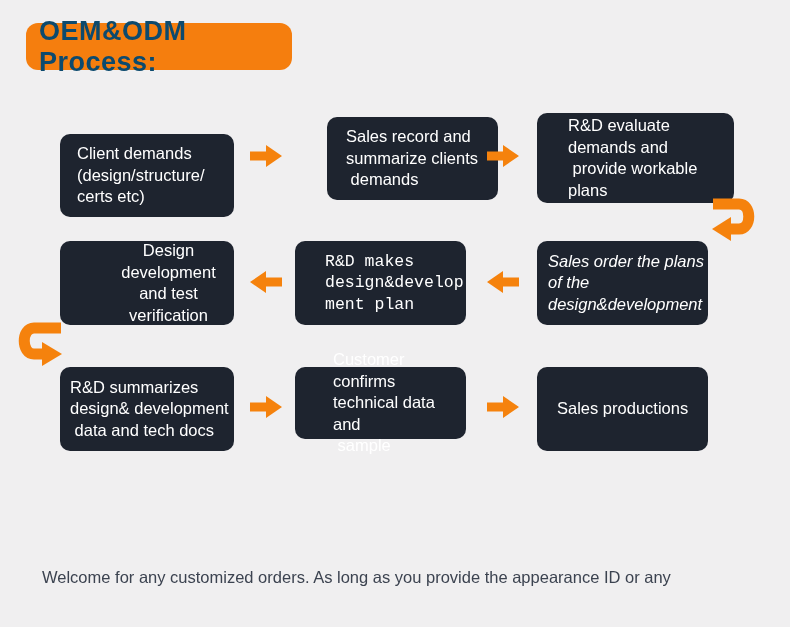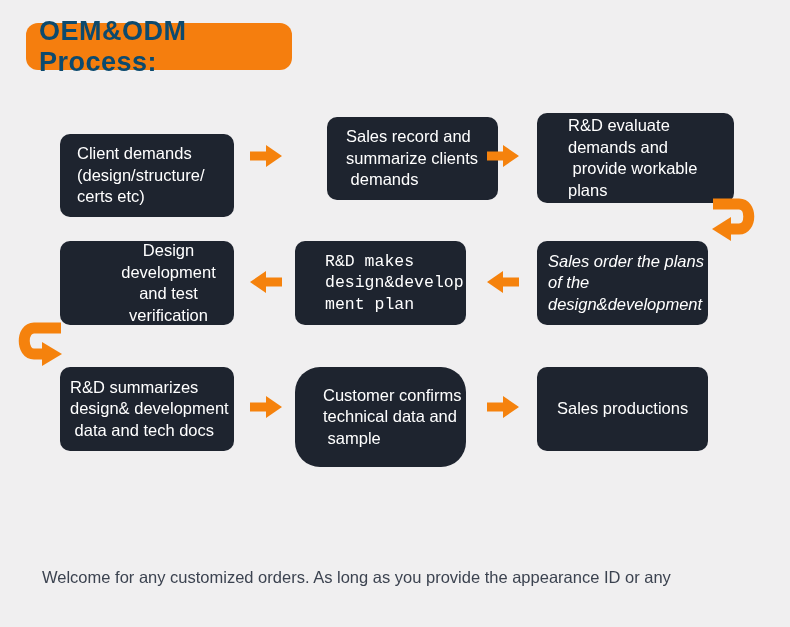--- a/index.html
+++ b/index.html
@@ -31,21 +31,21 @@
     white-space:pre-wrap;
     box-sizing:border-box;
   }
   .box-1 { left:60px;  top:134px; width:174px; height:83px; padding-left:17px; }
   .box-2 { left:295px; top:117px; width:171px; height:83px; padding-left:19px;margin-left:32px; }
   .box-3 { left:537px; top:113px; width:197px; height:90px; padding-left:31px; }
   .box-4 { left:537px; top:241px; width:171px; height:84px; padding-left:11px;font-style:italic; }
   .box-5 { left:295px; top:241px; width:171px; height:84px; padding-left:30px;font-family:Liberation Mono, monospace; }
   .box-6 { left:60px;  top:241px; width:174px; height:84px; justify-content:center; text-align:center;padding-left:43px; }
   .box-7 { left:60px;  top:367px; width:174px; height:84px; padding-left:10px; }
-  .box-8 { left:295px; top:367px; width:171px; height:100px; padding-left:28px;border-radius:25px; }
+  .box-8 { left:295px; top:367px; width:171px; height:72px; padding-left:38px; }
   .box-9 { left:537px; top:367px; width:171px; height:84px; padding-left:20px; }
 
   .arr { position:absolute; width:32px; height:22px; color:#f5820d; }
   .arr svg { display:block; overflow:visible; }
   .arr-1 { left:250px; top:145px; }
   .arr-2 { left:487px; top:145px; }
   .arr-3 { left:487px; top:271px; }
   .arr-4 { left:250px; top:271px; }
   .arr-5 { left:250px; top:396px; }
   .arr-6 { left:487px; top:396px; }

